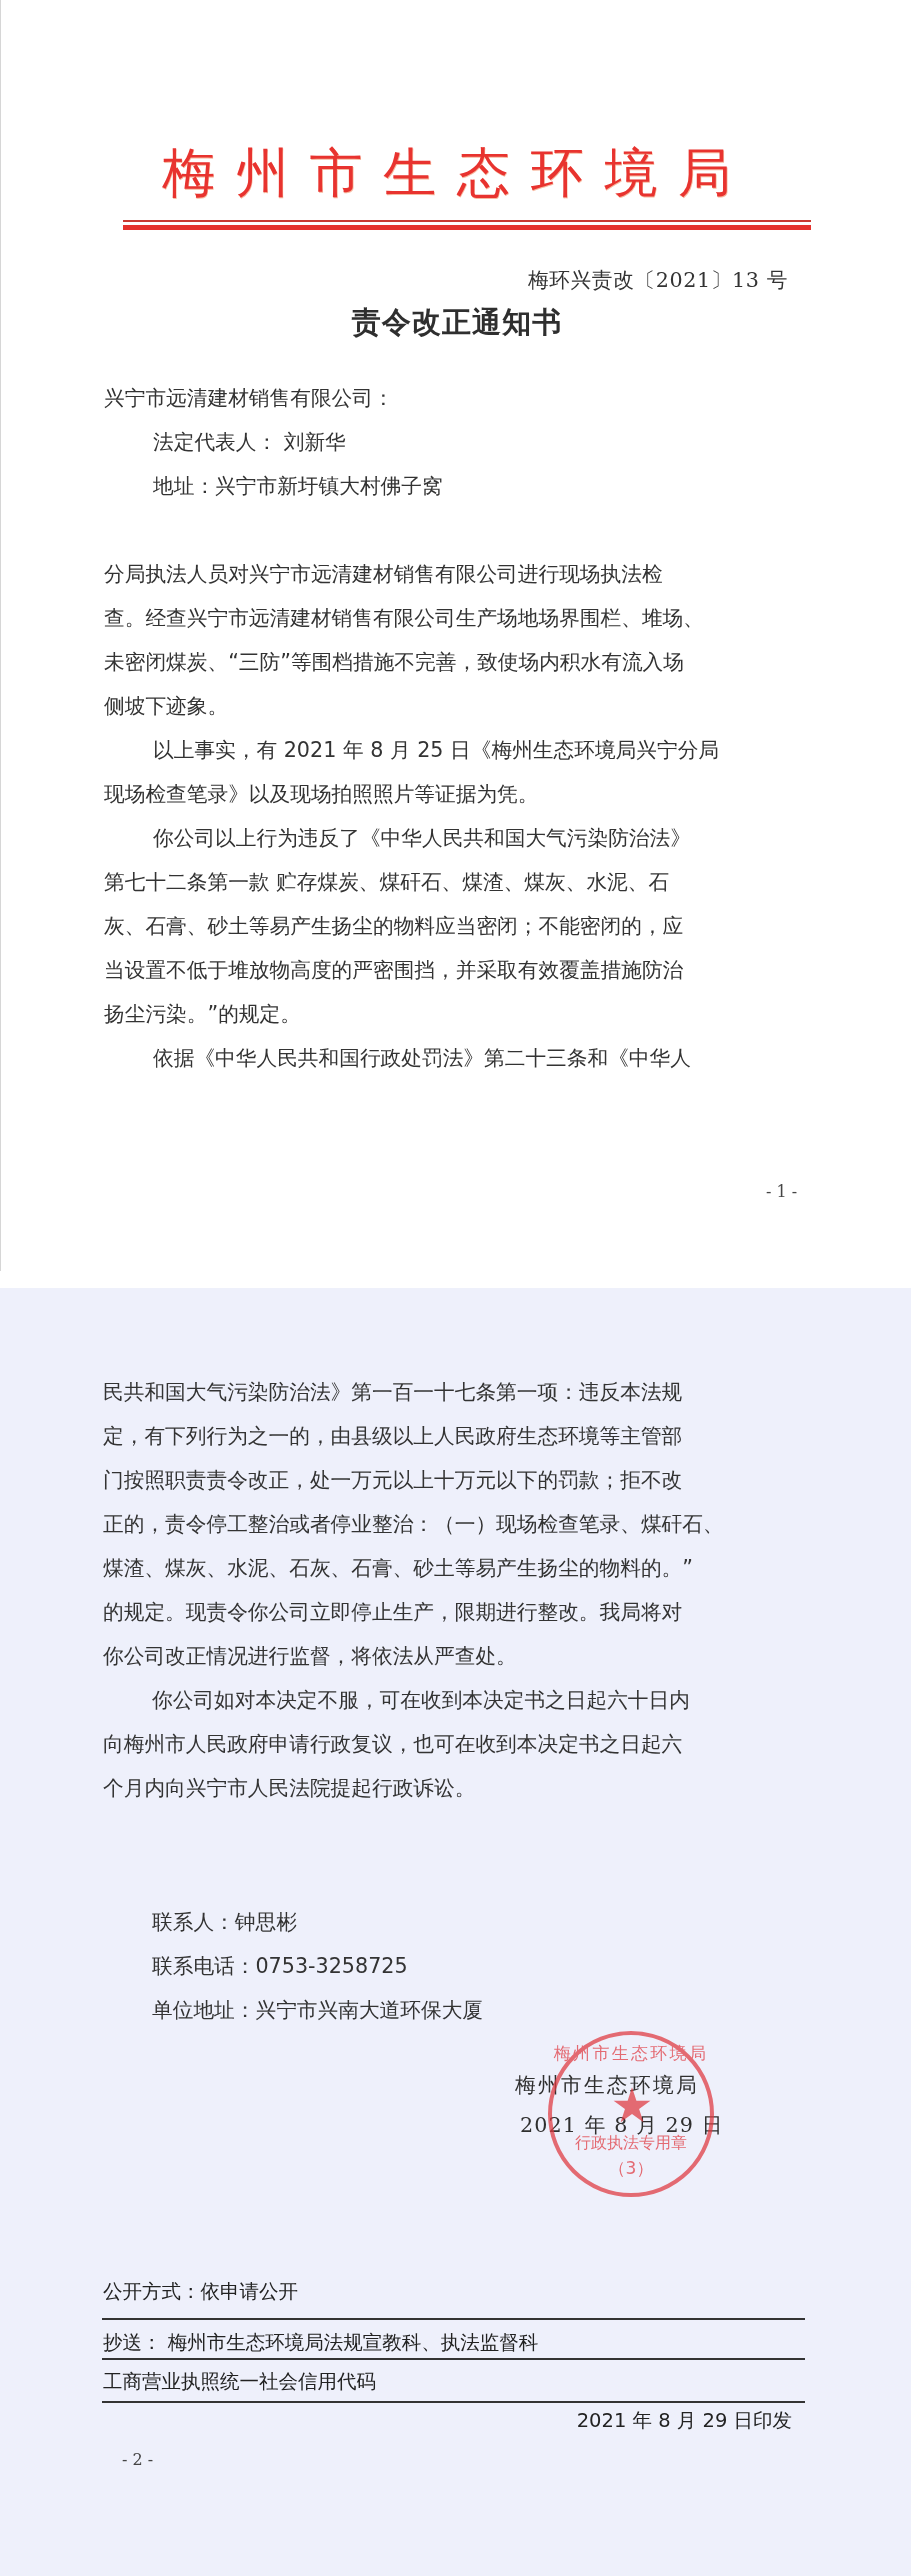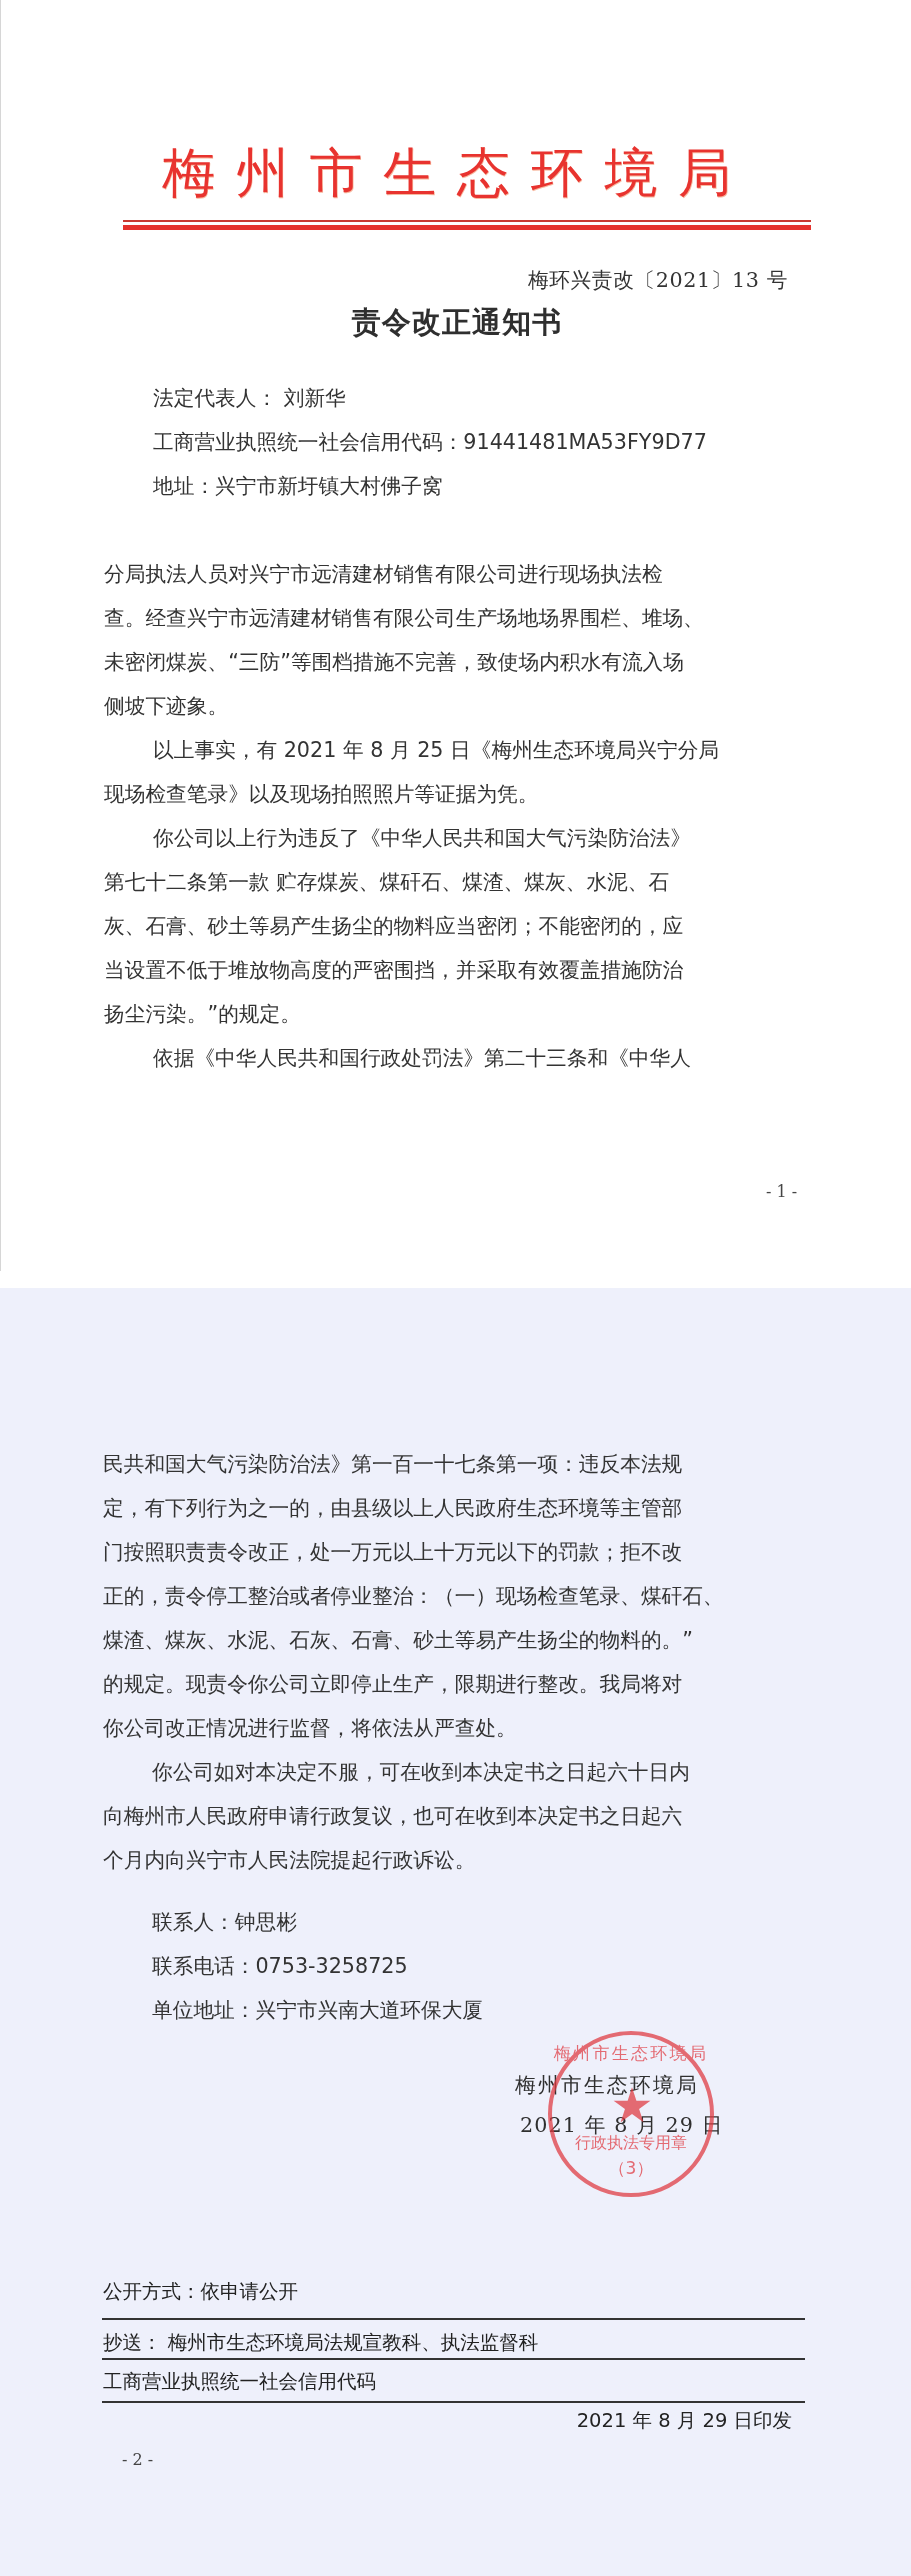--- a/index.html
+++ b/index.html
@@ -49,22 +49,22 @@
 
 <div class="page page1">
   <div class="header-title">梅州市生态环境局</div>
   <div class="red-rule thin"></div>
   <div class="red-rule thick"></div>
 
   <div class="doc-number">梅环兴责改〔2021〕13 号</div>
   <div class="doc-title">责令改正通知书</div>
 
   <div class="text-block" style="top:376px;">
+    <div class="line">兴宁市远清建材销售有限公司：</div>
     <div class="line ind"><span>法定代表人：</span> <span>刘新华</span></div>
-    <div class="line ind"><span>工商营业执照统一社会信用代码：</span><span>91441481MA53FY9D77</span></div>
     <div class="line ind"><span>地址：</span><span>兴宁市新圩镇大村佛子窝</span></div>
   </div>
 
   <div class="text-block" style="top:552px;" id="body1">
       <div class="line">分局执法人员对兴宁市远清建材销售有限公司进行现场执法检</div>
       <div class="line">查。经查兴宁市远清建材销售有限公司生产场地场界围栏、堆场、</div>
       <div class="line">未密闭煤炭、“三防”等围档措施不完善，致使场内积水有流入场</div>
       <div class="line">侧坡下迹象。</div>
       <div class="line ind">以上事实，有 2021 年 8 月 25 日《梅州生态环境局兴宁分局</div>
       <div class="line">现场检查笔录》以及现场拍照照片等证据为凭。</div>
@@ -74,21 +74,21 @@
       <div class="line">当设置不低于堆放物高度的严密围挡，并采取有效覆盖措施防治</div>
       <div class="line">扬尘污染。”的规定。</div>
       <div class="line ind">依据《中华人民共和国行政处罚法》第二十三条和《中华人</div>
     </div>
 
   <div class="page-num" style="left:765px; top:1182px;">- 1 -</div>
 </div>
 
 <div class="page page2"></div>
 
-<div class="text-block" style="top:1442px;" id="body2">
+<div class="text-block" style="top:1370px;" id="body2">
     <div class="line">民共和国大气污染防治法》第一百一十七条第一项：违反本法规</div>
     <div class="line">定，有下列行为之一的，由县级以上人民政府生态环境等主管部</div>
     <div class="line">门按照职责责令改正，处一万元以上十万元以下的罚款；拒不改</div>
     <div class="line">正的，责令停工整治或者停业整治：（一）现场检查笔录、煤矸石、</div>
     <div class="line">煤渣、煤灰、水泥、石灰、石膏、砂土等易产生扬尘的物料的。”</div>
     <div class="line">的规定。现责令你公司立即停止生产，限期进行整改。我局将对</div>
     <div class="line">你公司改正情况进行监督，将依法从严查处。</div>
     <div class="line ind">你公司如对本决定不服，可在收到本决定书之日起六十日内</div>
     <div class="line">向梅州市人民政府申请行政复议，也可在收到本决定书之日起六</div>
     <div class="line">个月内向兴宁市人民法院提起行政诉讼。</div>

